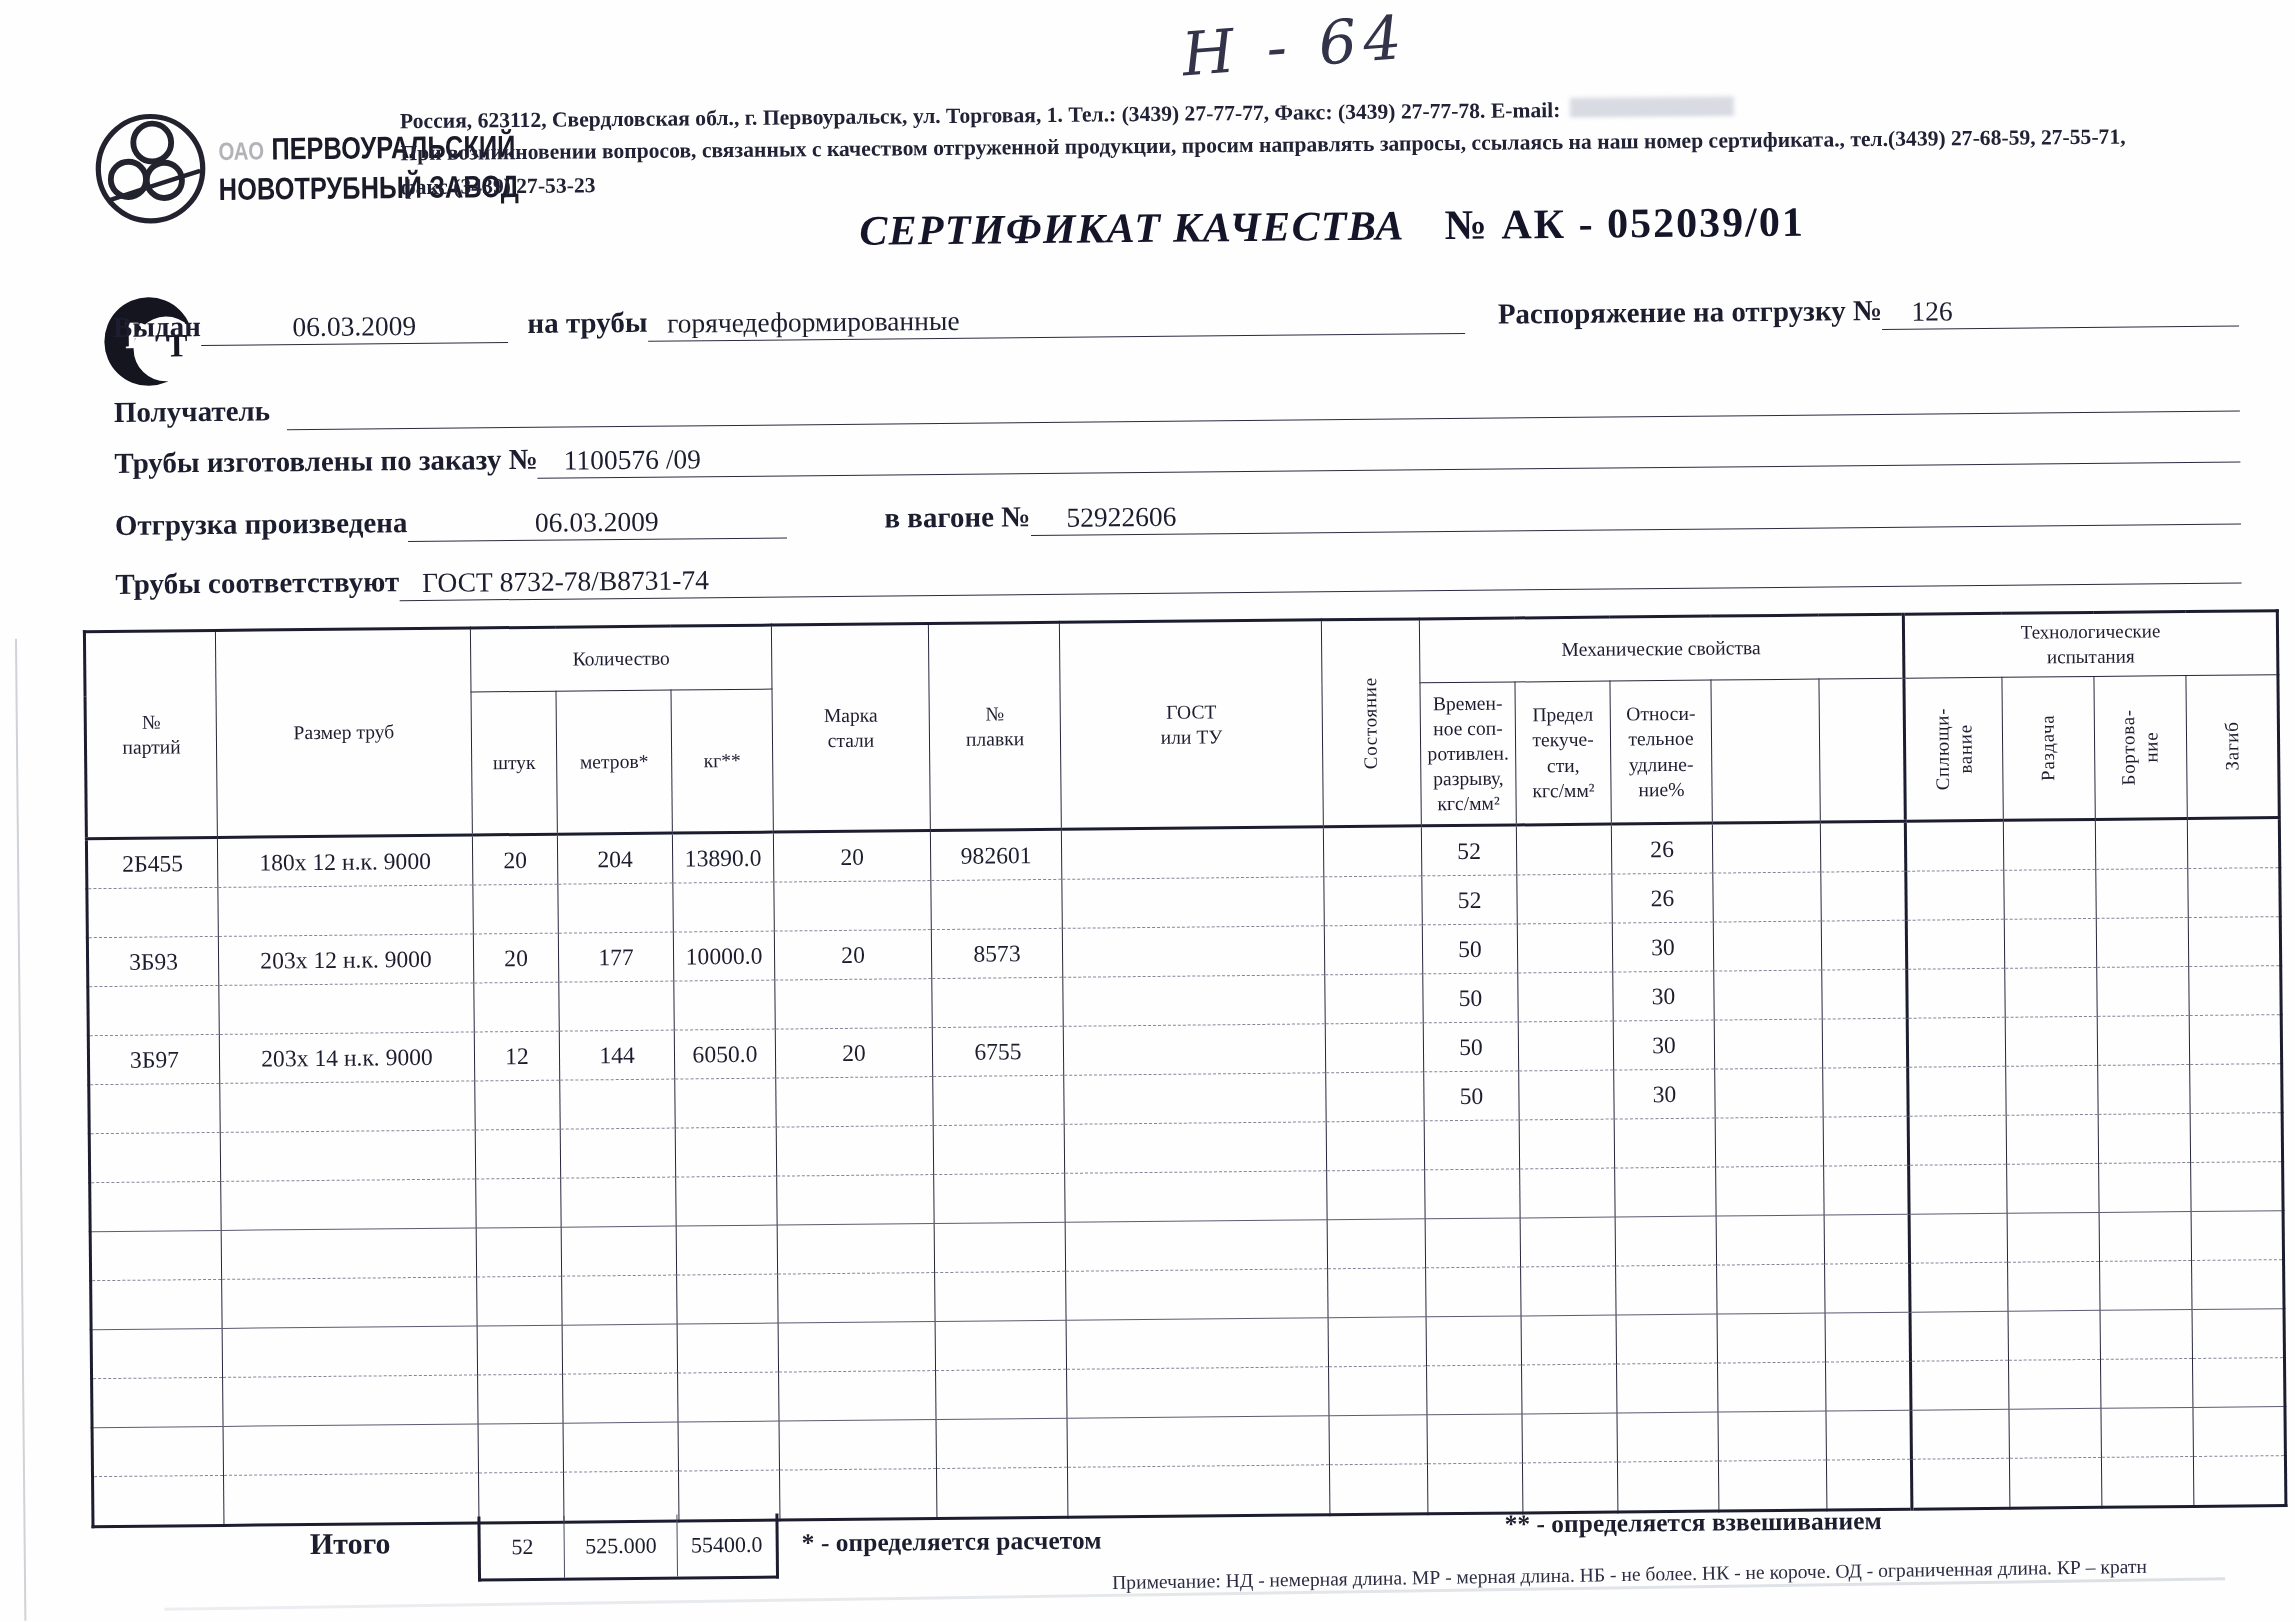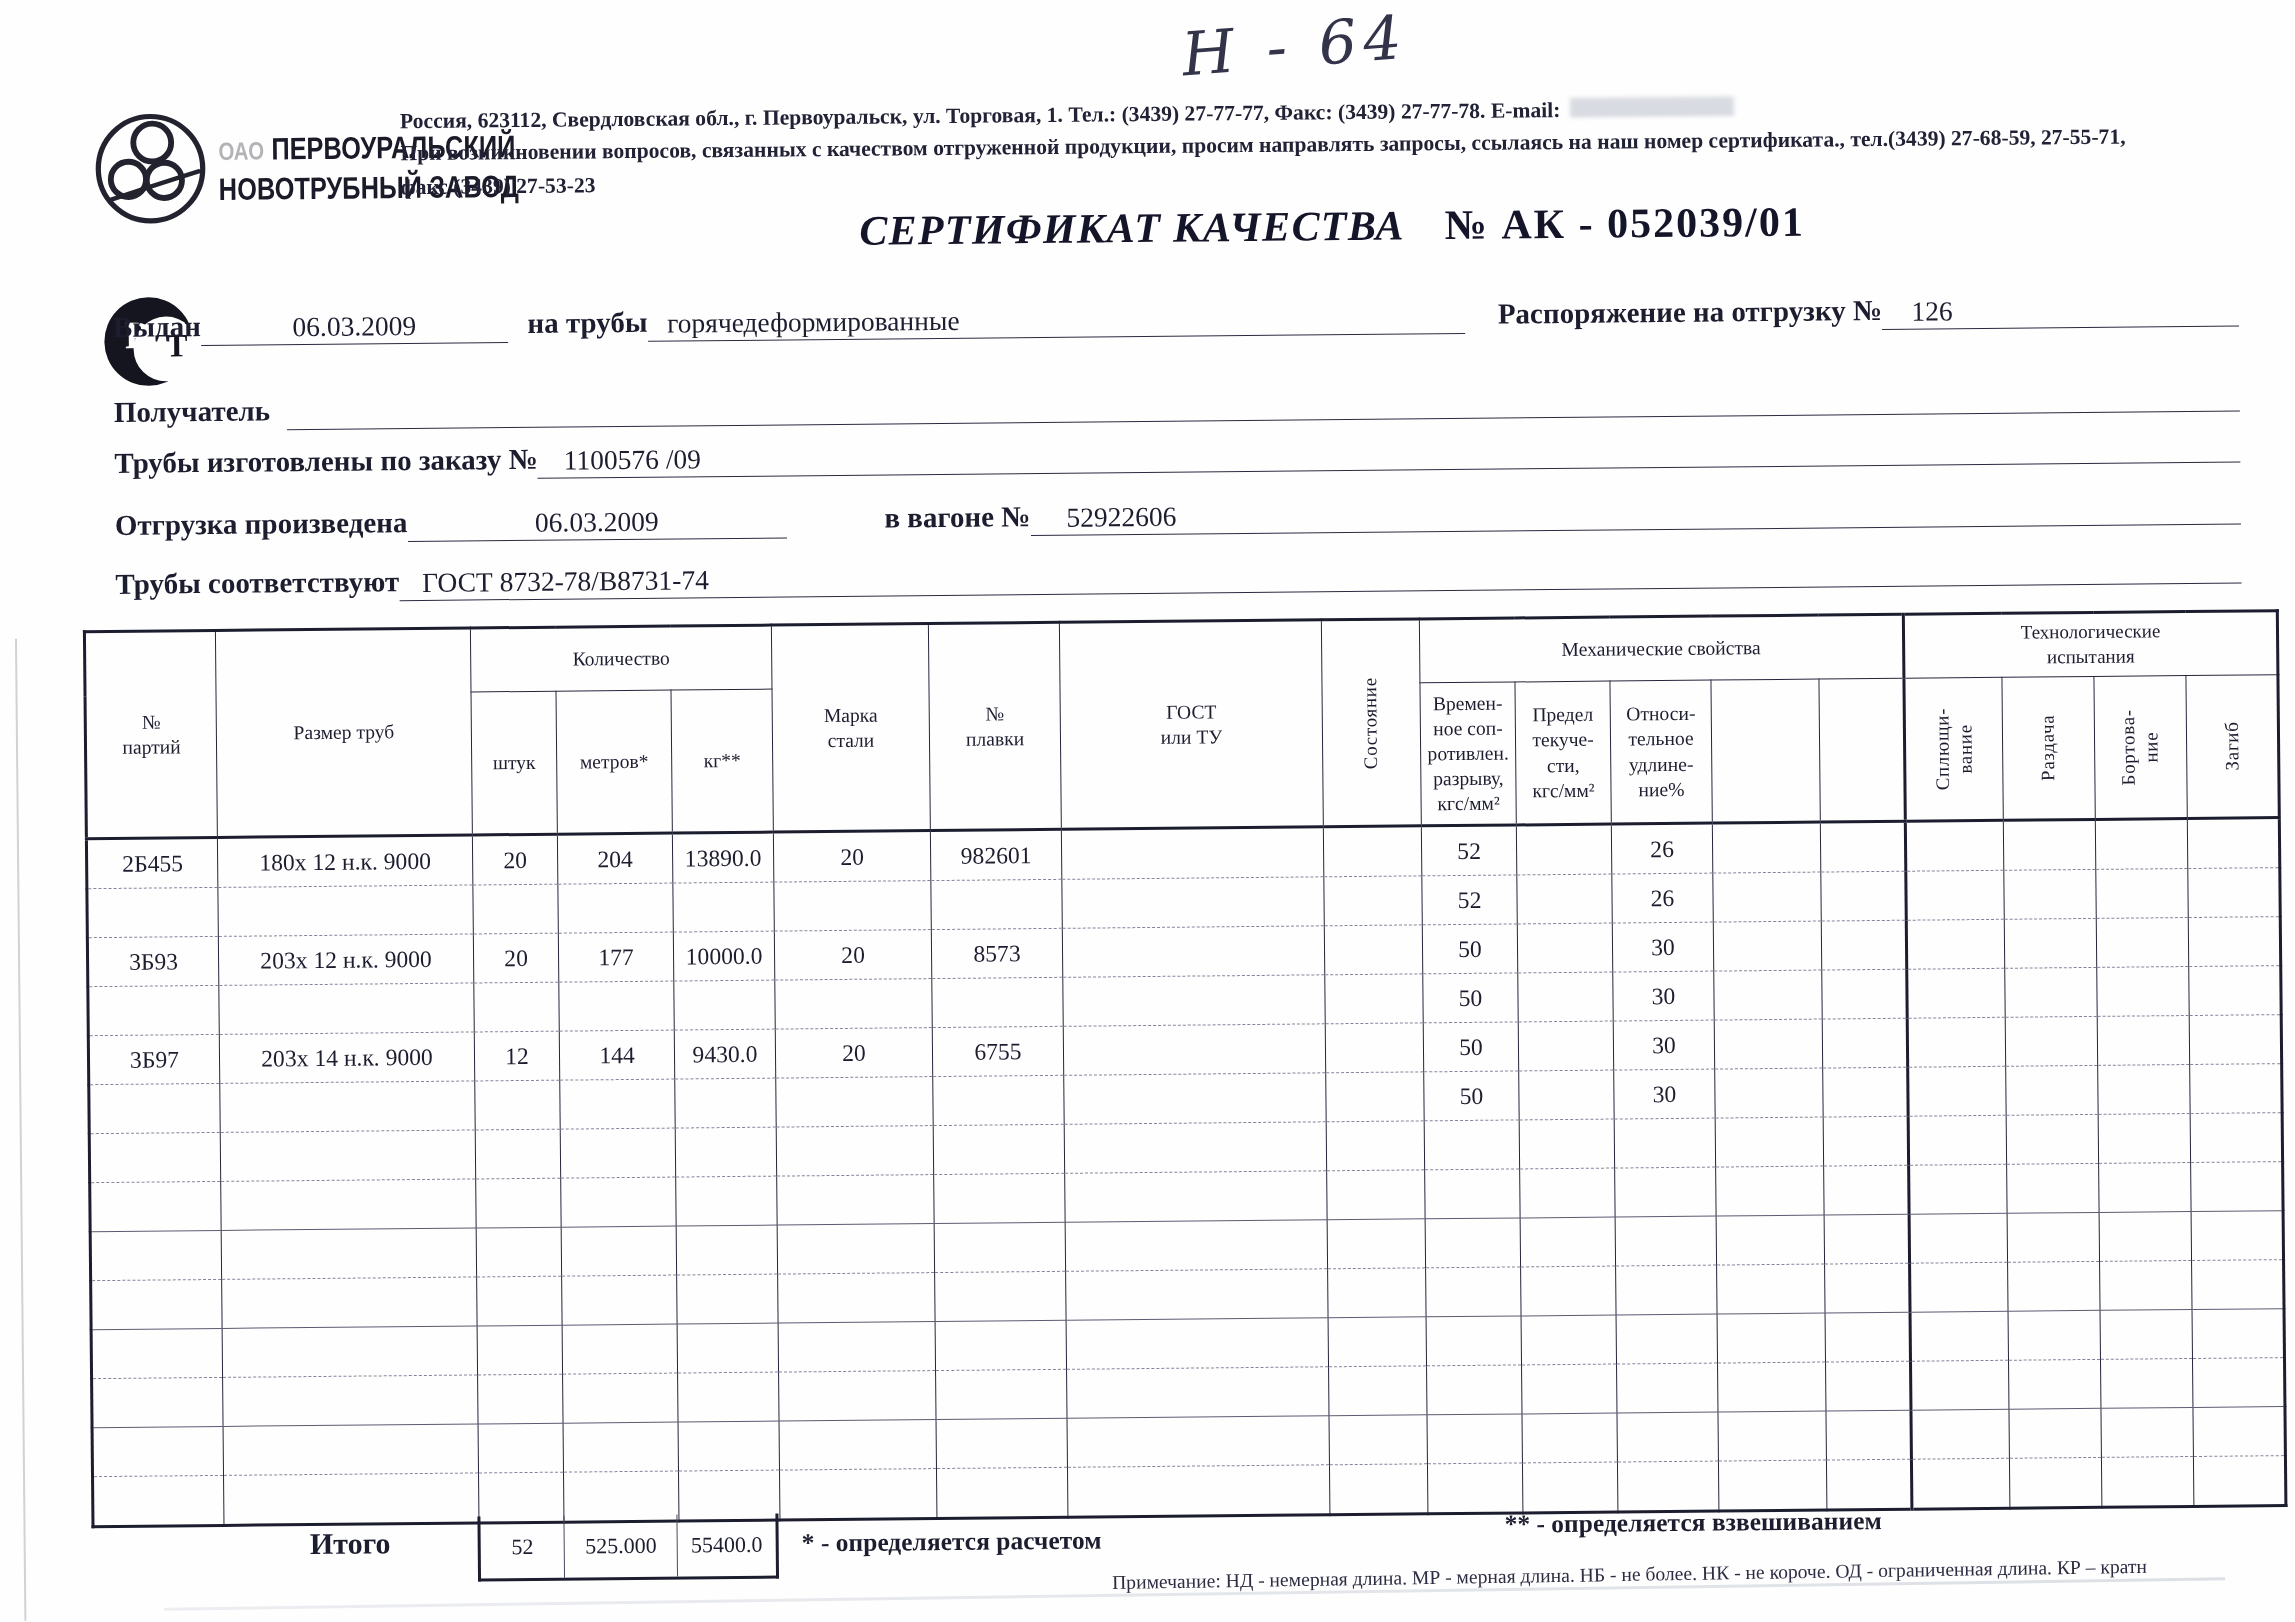--- a/index.html
+++ b/index.html
@@ -314,21 +314,21 @@
             <td class="thick-l"></td>
             <td></td>
             <td></td>
             <td></td>
           </tr>
           <tr>
             <td>3Б97</td>
             <td>203х 14 н.к. 9000</td>
             <td>12</td>
             <td>144</td>
-            <td>9430.0</td>
+            <td>6050.0</td>
             <td>20</td>
             <td>6755</td>
             <td></td>
             <td></td>
             <td>50</td>
             <td></td>
             <td>30</td>
             <td></td>
             <td></td>
             <td class="thick-l"></td>

